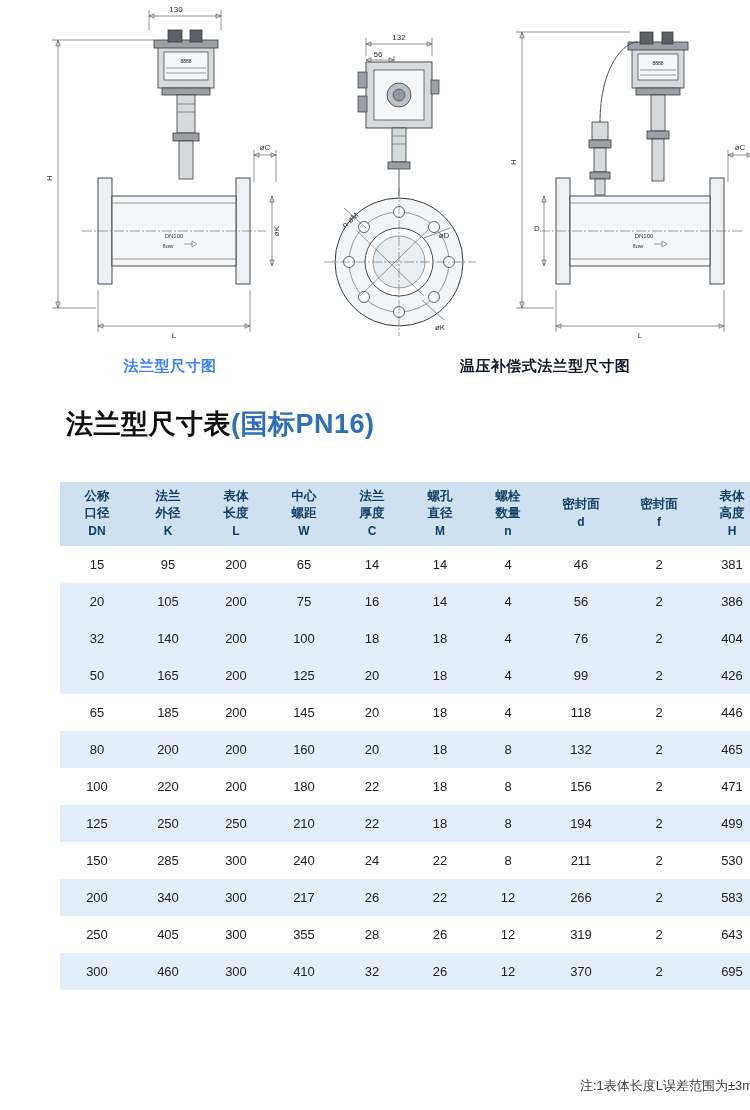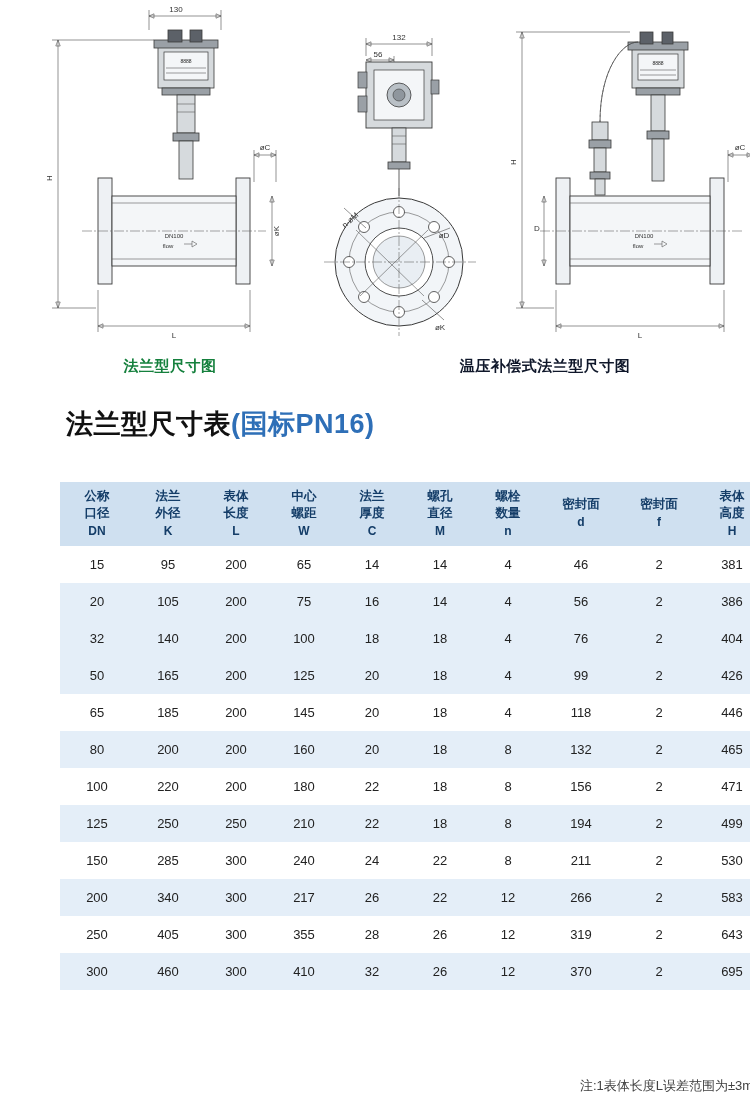--- a/index.html
+++ b/index.html
@@ -35,21 +35,21 @@
   .d2 { left: 268px; width: 200px; height: 400px; }
   .d3 { left: 468px; width: 282px; height: 400px; }
 
   .caption {
     position: absolute;
     bottom: 24px;
     width: 100%;
     text-align: center;
     font-size: 15px;
     font-weight: bold;
-    color: #15803d;
+    color: #3b82f6;
     letter-spacing: 0.5px;
   }
   .caption-wide {
     position: absolute;
     bottom: 24px;
     left: 268px;
     width: 482px;
     text-align: center;
     font-size: 15px;
     font-weight: bold;

